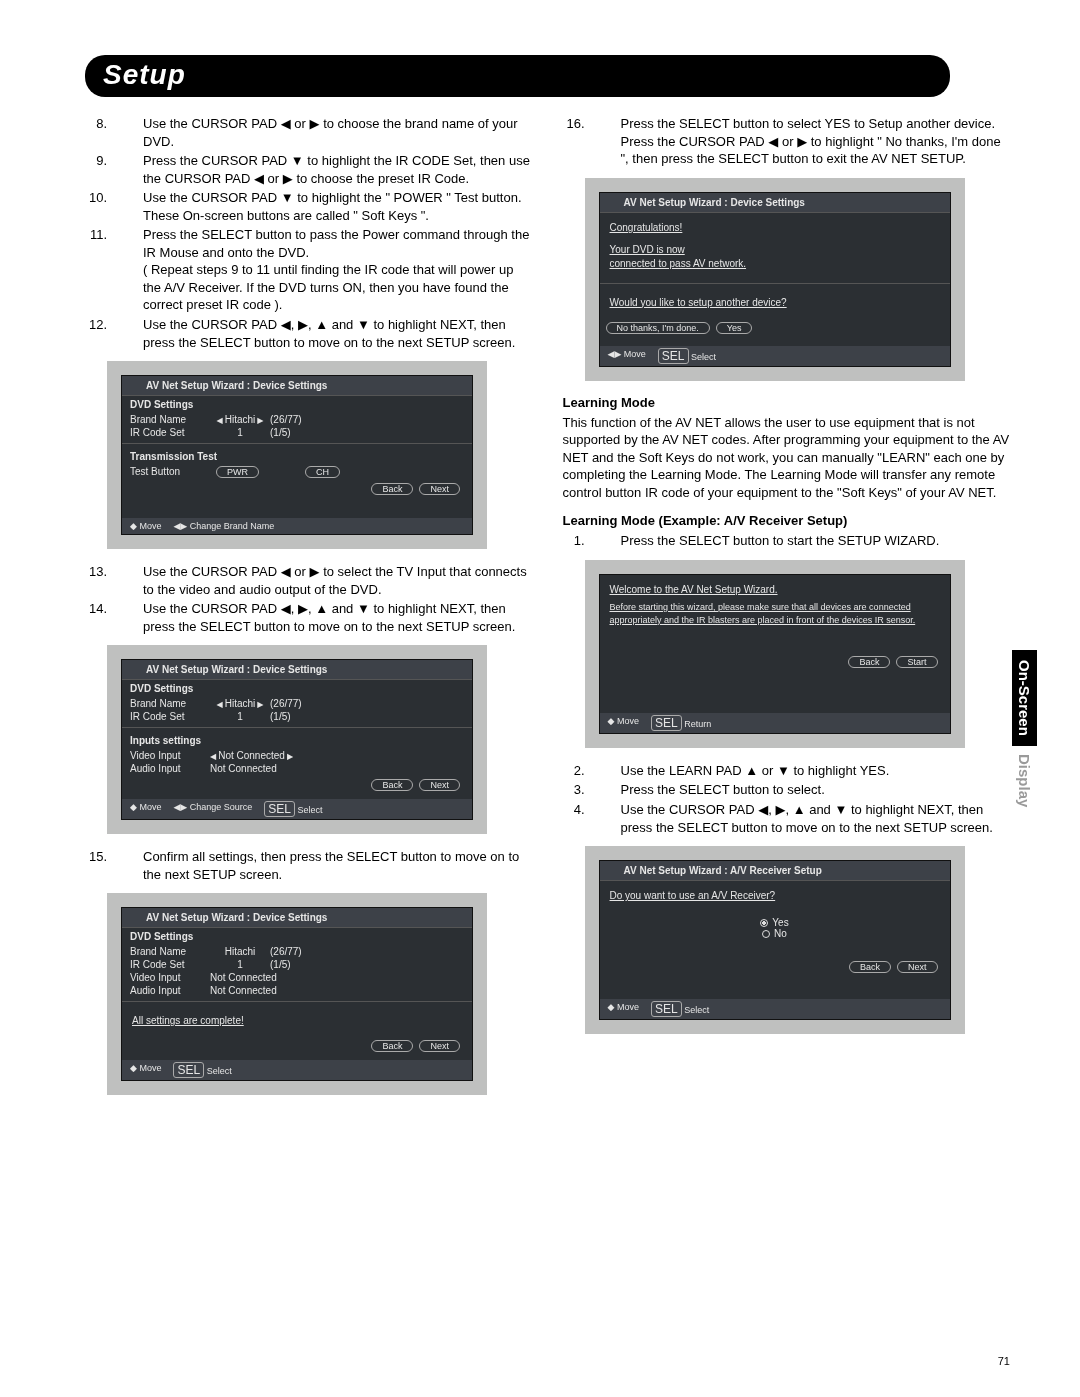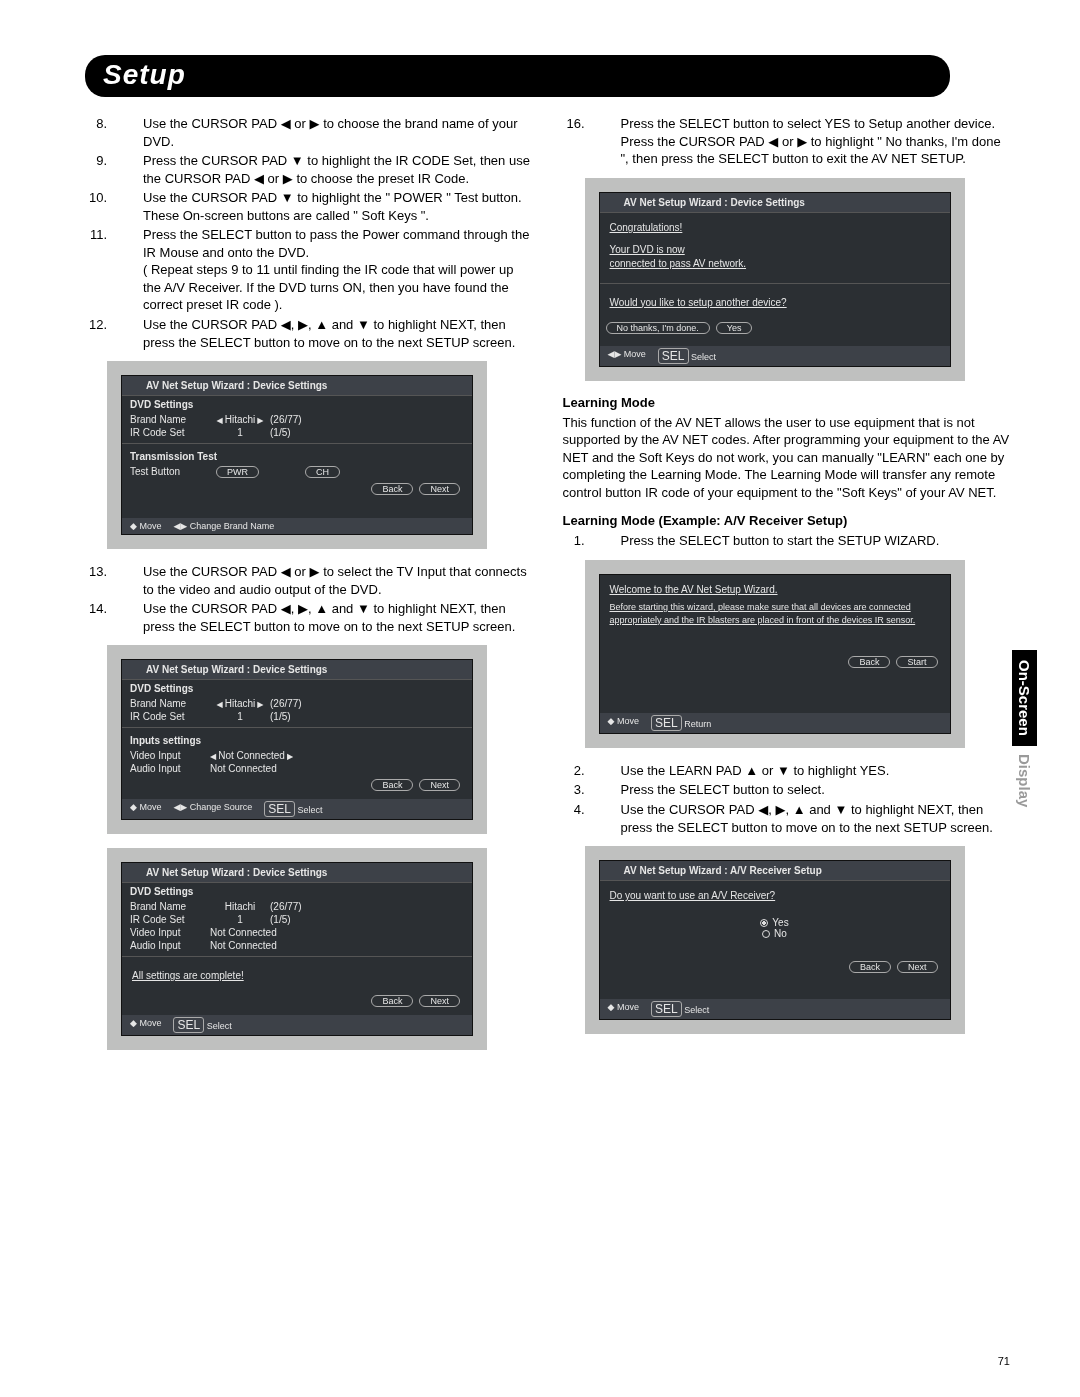--- a/index.html
+++ b/index.html
@@ -145,20 +145,26 @@
             </div>
           <div class="osd-btnrow"><span class="osd-btn">Back</span><span class="osd-btn">Next</span></div>
           <div class="osd-foot">
               <span>◆ Move</span>
               <span>◀▶ Change Source</span>
               <span><span class="sel-pill">SEL</span> <span>Select</span></span>
             </div>
         </div>
       </div>
 
+      <ol>
+        <li class="step">
+            <span class="num">15.</span>
+            <span class="txt">Confirm all settings, then  press the SELECT button to move on to the next SETUP screen.</span>
+          </li>
+      </ol>
 
       <div class="osd-box">
         <div class="osd-inner">
           <div class="osd-title">AV Net Setup Wizard : Device Settings</div>
           <div class="osd-sub">DVD Settings</div>
           <div class="osd-row">
               <span class="lab">Brand Name</span>
               <span class="val1">Hitachi</span>
               <span class="val2">(26/77)</span>
             </div>

